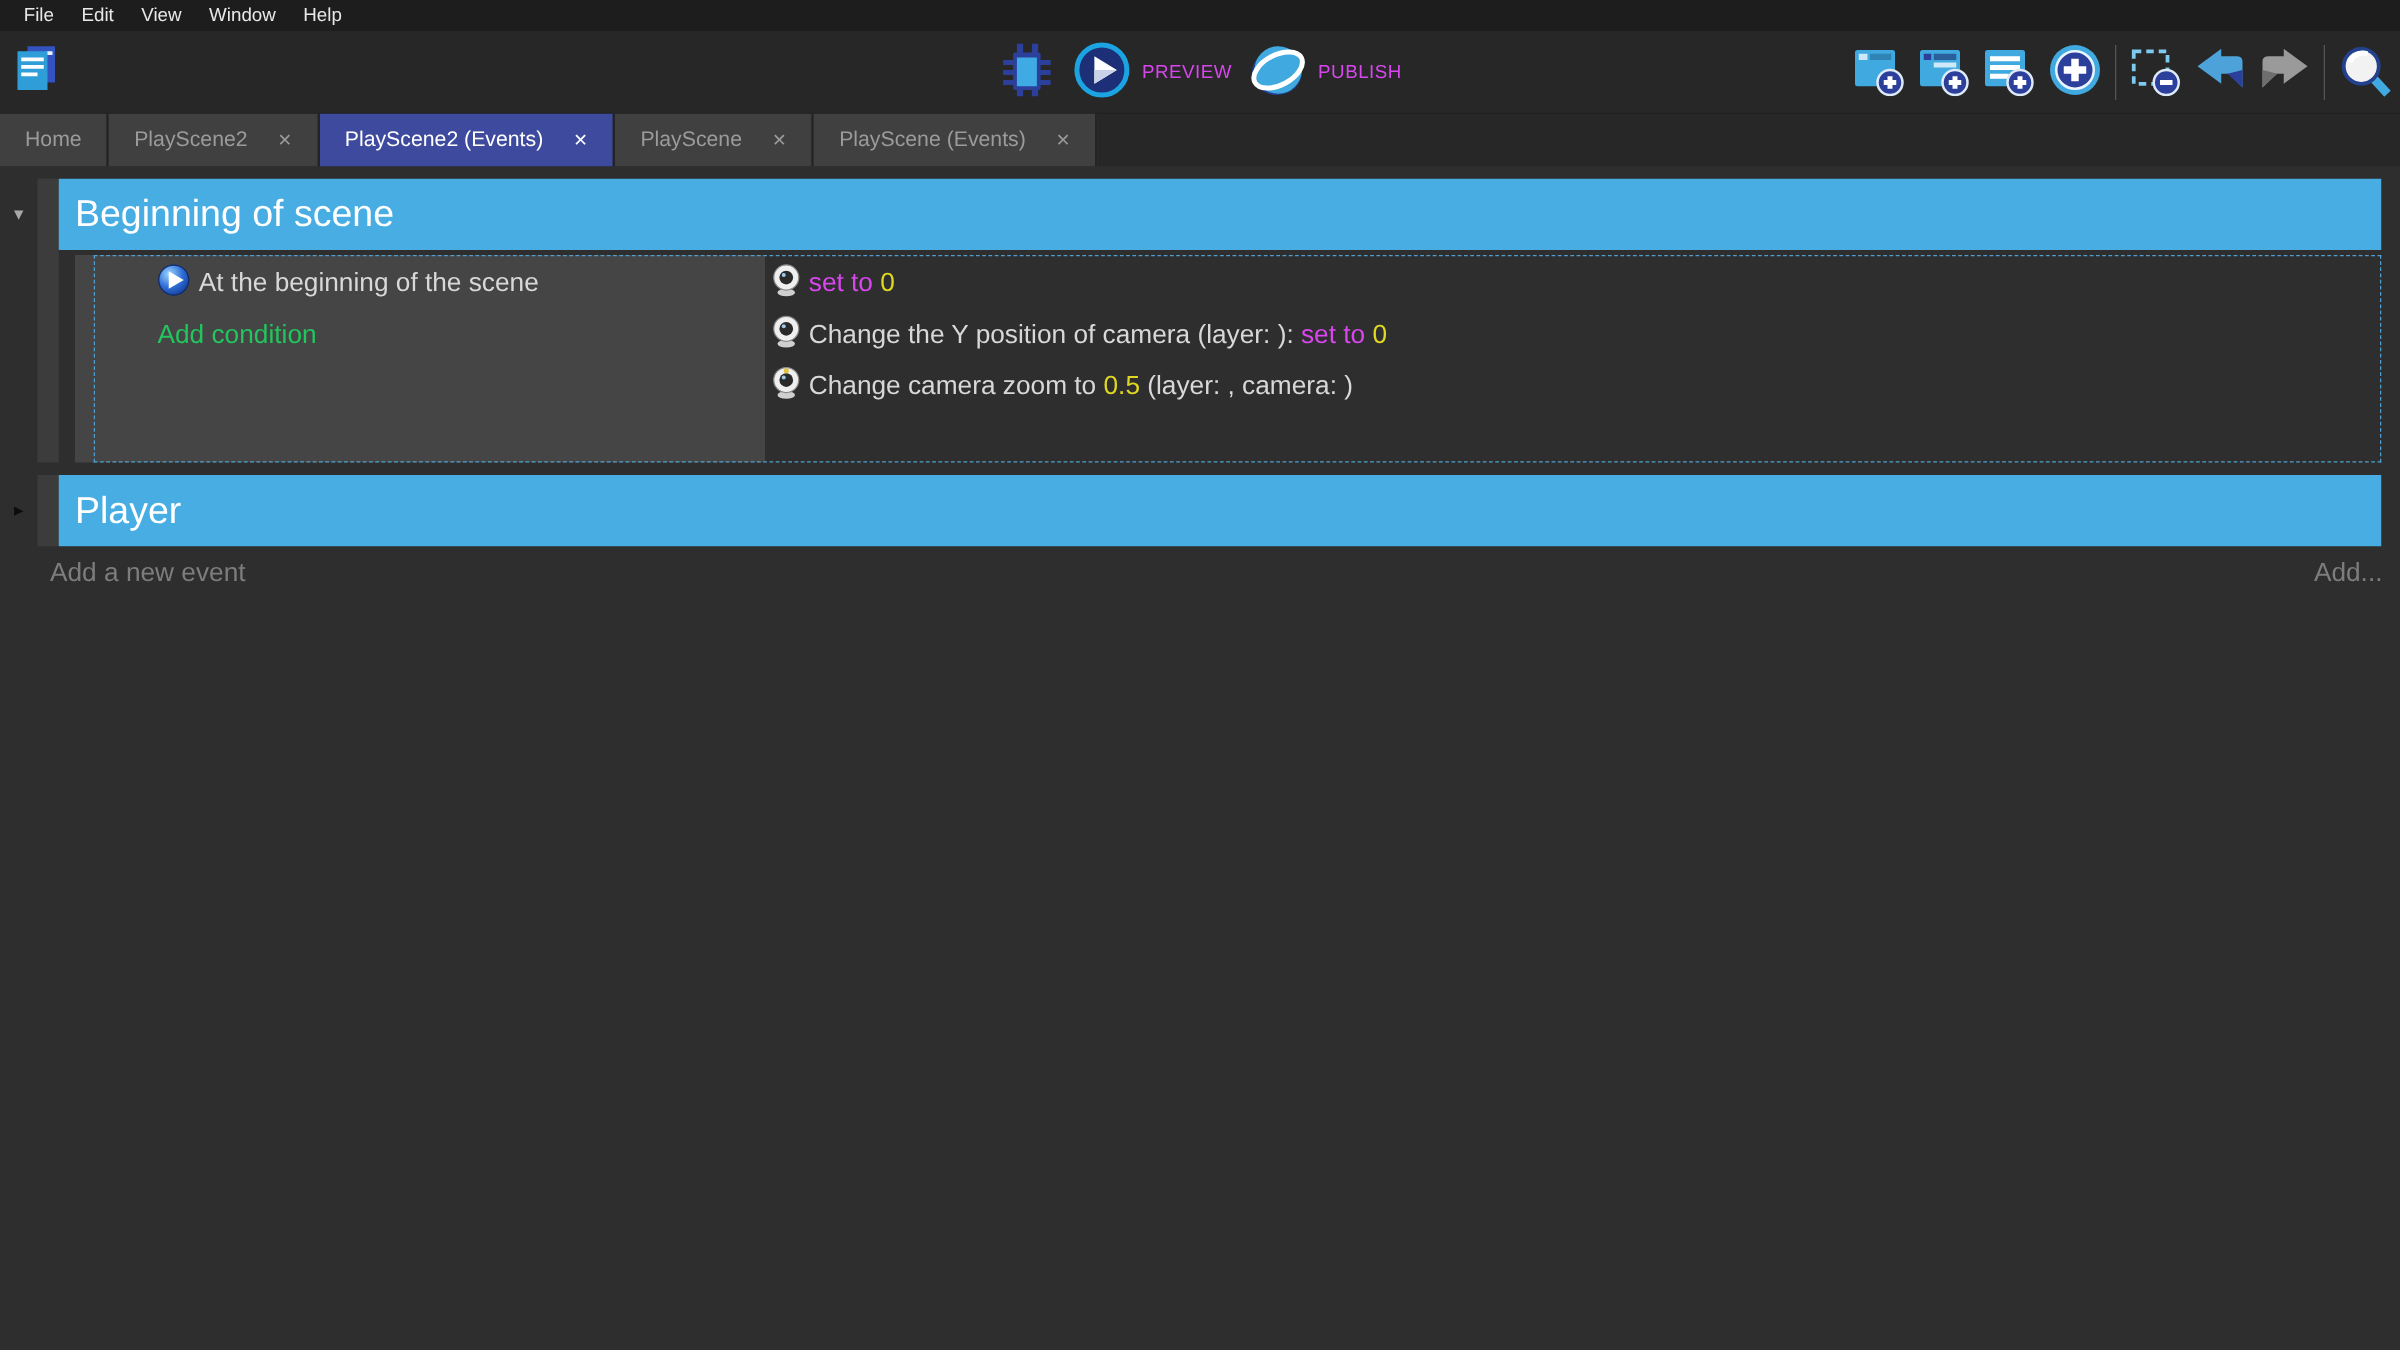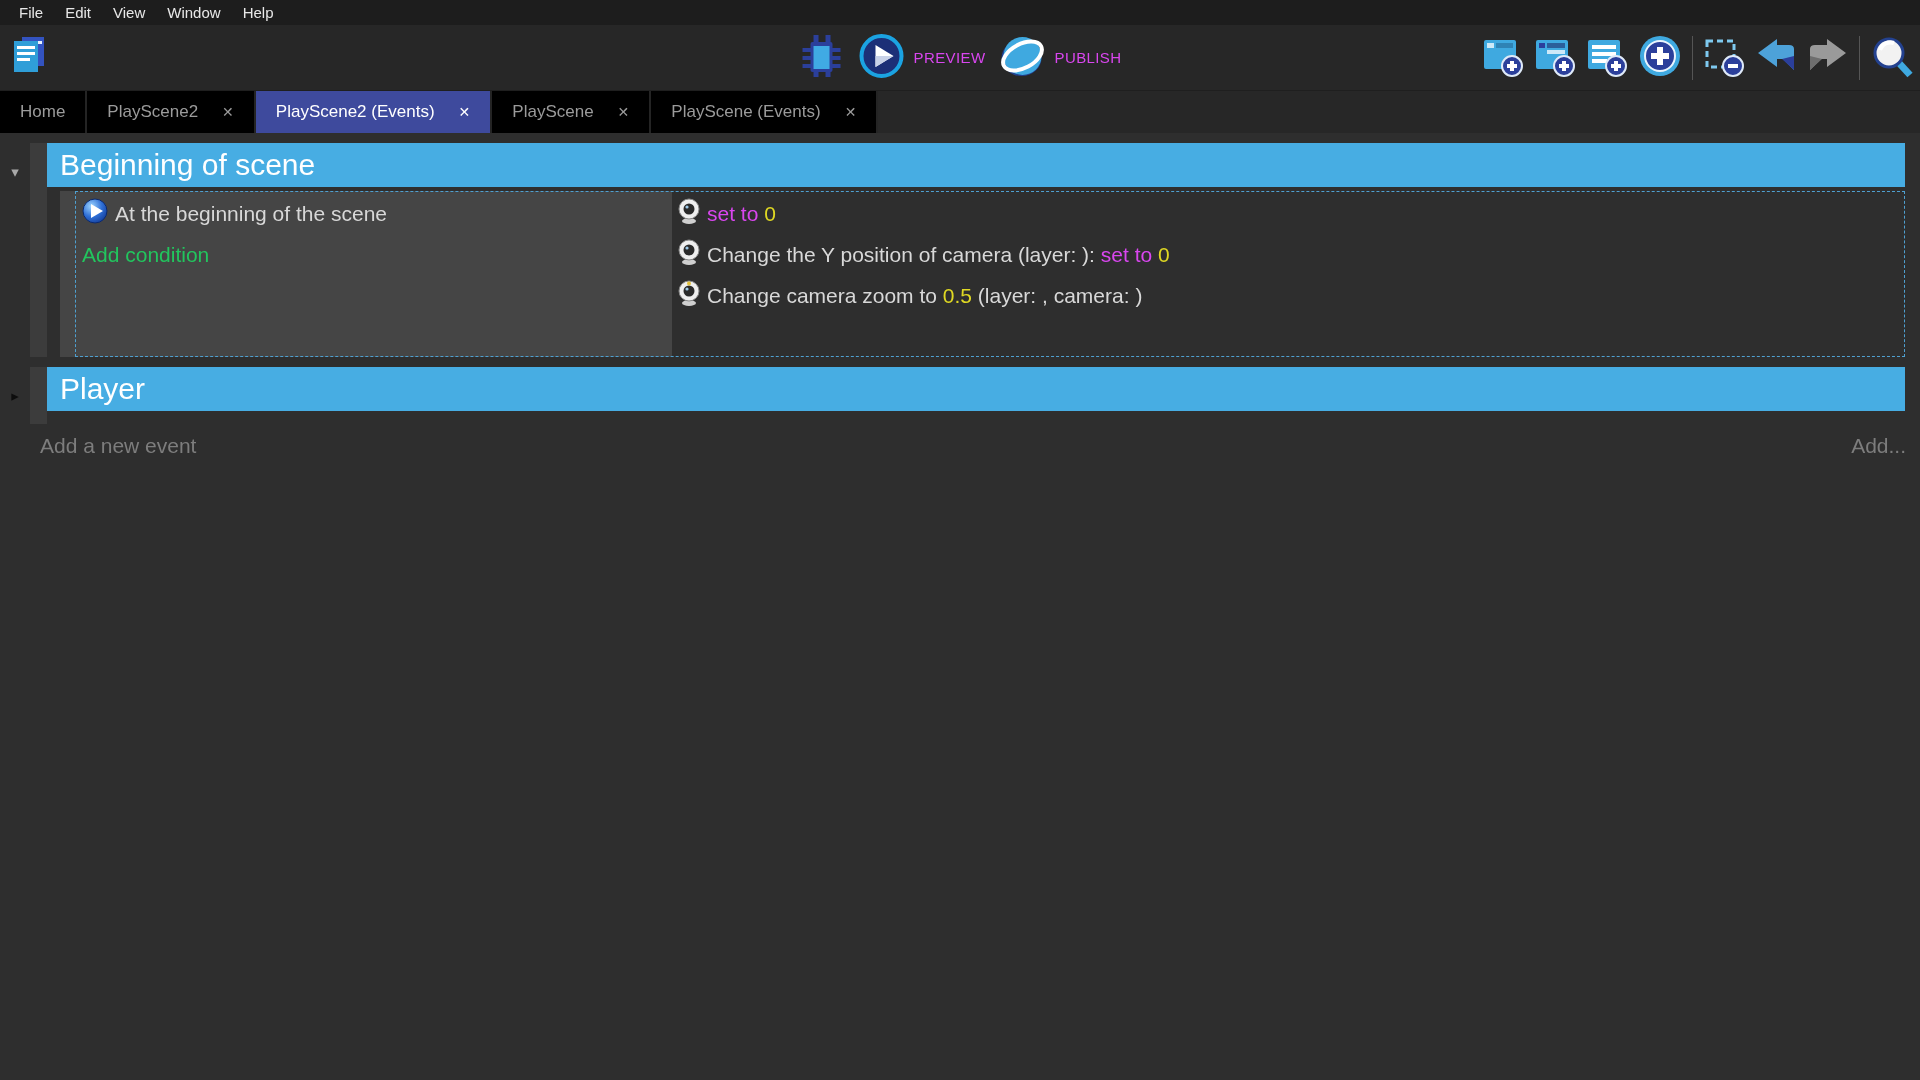--- a/index.html
+++ b/index.html
@@ -17,41 +17,41 @@
   .project-btn { margin-left:8px; }
   .toolbar-center { position:absolute; left:50%; transform:translateX(-50%);
                     display:flex; align-items:center; gap:14px; }
   .tb-label { color:#d946ef; font-size:15px; letter-spacing:0.4px; }
   .toolbar-right { position:absolute; right:6px; top:0; height:65px;
                    display:flex; align-items:center; gap:10px; }
   .tb-sep { width:1px; height:44px; background:#555; }
 
   
   .tabbar { height:43px; background:#272727; display:flex; border-top:1px solid #1f1f1f; }
-  .tab { display:flex; align-items:center; background:#000000; color:#9b9b9b; font-size:17px;
+  .tab { display:flex; align-items:center; background:#404040; color:#9b9b9b; font-size:17px;
          padding:0 20px; border-right:2px solid #242424; cursor:pointer; white-space:nowrap; }
   .tab .tab-close { margin-left:24px; font-size:14px; color:#9b9b9b; }
   .tab.active { background:#3e4a9d; color:#ffffff; }
   .tab.active .tab-close { color:#ffffff; }
 
   
   .events { padding-top:10px; }
   .event-row { display:flex; margin-bottom:10px; }
   .caret-col { width:30px; display:flex; justify-content:center; }
   .caret { font-size:15px; height:57px; line-height:57px; cursor:pointer; }
   .caret.down { color:#a8a8a8; }
   .caret.right { color:#0d0d0d; }
   .handle-col { width:17px; background:#3c3c3c; }
   .event-main { flex:1; margin-right:15px; }
-  .group-header { height:44px; background:#47ade3; color:#ffffff; font-size:30px;
+  .group-header { height:57px; background:#47ade3; color:#ffffff; font-size:30px;
                   display:flex; align-items:center; padding-left:13px; cursor:pointer; }
   .event-body { position:relative; display:flex; margin-top:4px; margin-left:13px; min-height:166px; }
   .selection-outline { position:absolute; left:15px; top:0; right:0; bottom:0;
                        border:1px dashed #4fa0d0; pointer-events:none; }
-  .conditions { width:612px; background:#454545; padding-top:2px; }
+  .conditions { width:552px; background:#454545; padding-top:2px;padding-left:44px; }
   .actions { flex:1; padding:2px 0 0 6px; }
   .sheet-row { display:flex; align-items:center; height:41px; font-size:21px; color:#d8d8d8;
                cursor:pointer; white-space:nowrap; }
   .cond-pad { padding-left:22px; }
   .sheet-row .evt-icon { margin-right:7px; flex:none; }
   .add-link { height:41px; display:flex; align-items:center; color:#22c55e; font-size:21px;
               cursor:pointer; }
   .txt-purple { color:#d946ef; white-space:pre; }
   .txt-yellow { color:#dfd823; white-space:pre; }
   .txt-default { white-space:pre; }

